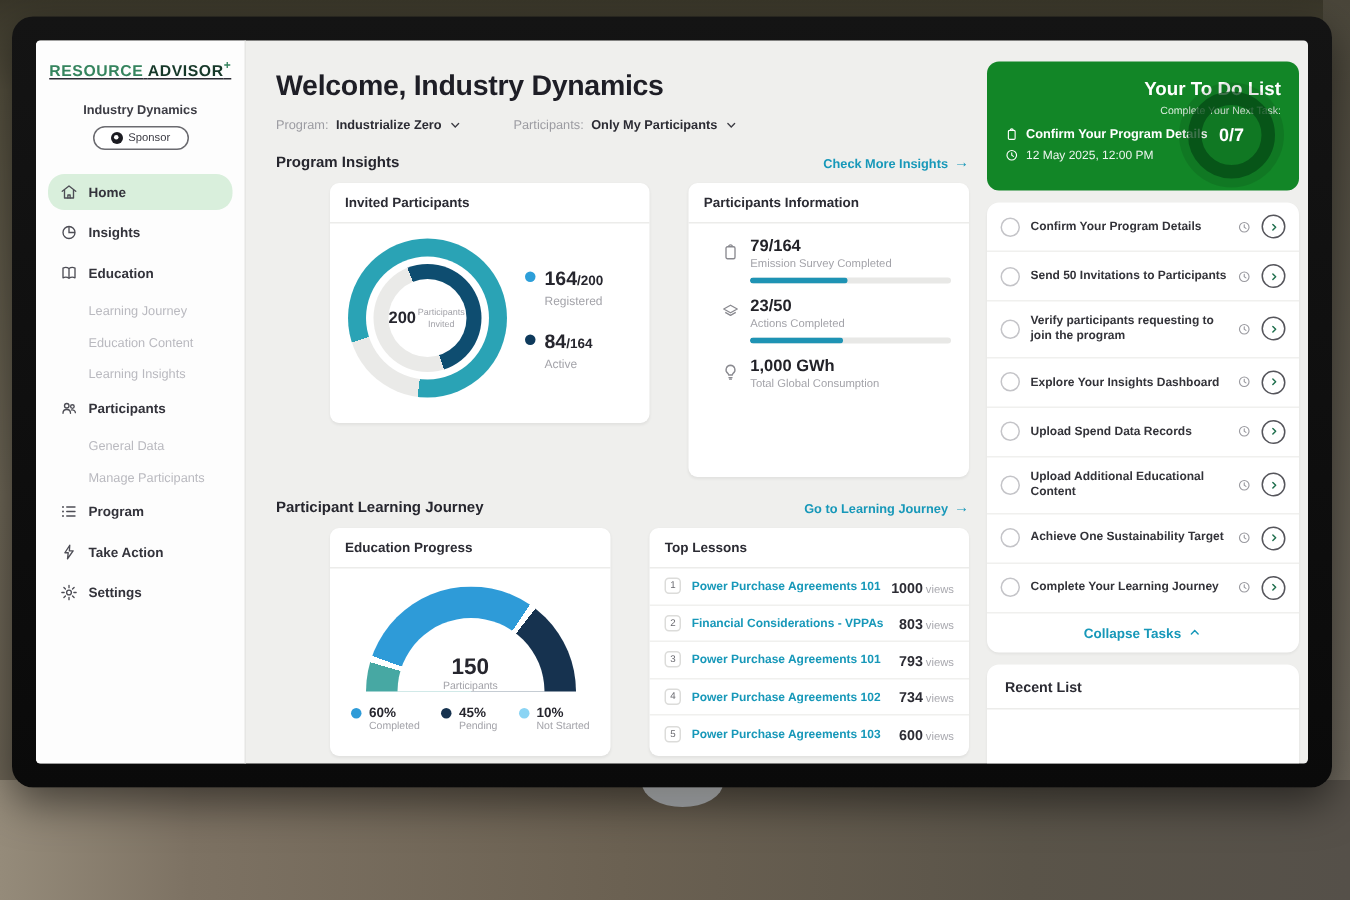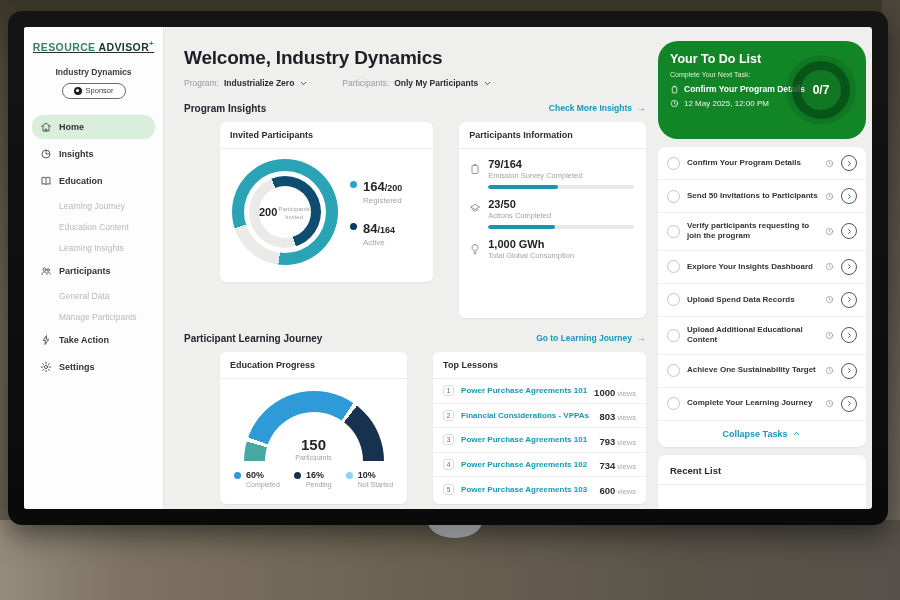--- a/index.html
+++ b/index.html
@@ -44,21 +44,21 @@
 
   
   .main { flex:1; padding:20px 10px 0 20px; min-width:0; }
   .welcome { font-size:19px; font-weight:bold; color:#1e1e26; letter-spacing:-.2px; }
   .filters { display:flex; gap:34px; margin-top:9px; font-size:8.5px; align-items:center; }
   .filter { display:flex; gap:5px; align-items:center; cursor:pointer; }
   .f-label { color:#9b9ba1; }
   .f-value { font-weight:bold; color:#2b2b33; }
   .chev { width:9px; height:9px; color:#3c3c44; display:inline-flex; }
   .chev svg { width:9px; height:9px; }
-  .sec-head { display:flex; justify-content:space-between; align-items:flex-start; margin-top:15px; }
+  .sec-head { display:flex; justify-content:space-between; align-items:flex-end; margin-top:15px; }
   .sec-title { font-size:10px; font-weight:bold; color:#26262e; }
   .sec-link { font-size:8.5px; font-weight:bold; color:#1798b9; display:flex; align-items:center; gap:4px; cursor:pointer; }
   .cards-row { display:flex; gap:26px; margin-top:8px;padding-left:36px; }
   .card { background:#fff; border-radius:6px; box-shadow:0 1px 2px rgba(0,0,0,.06); }
   .card-title { font-size:9px; font-weight:bold; color:#2b2b33; padding:8px 10px; border-bottom:1px solid #ececea; }
 
   
   .card-invited { width:250px; height:160px; }
   .invited-body { display:flex; align-items:center; padding:10px 8px 0 12px; gap:12px; }
   .donut { position:relative; width:106px; height:106px; }
@@ -71,21 +71,21 @@
   .d-lab { font-size:6px; color:#a3a3a9; text-align:center; line-height:1.35; width:44px; margin-top:2px; }
   .legend-col { display:flex; flex-direction:column; gap:14px; }
   .leg-item { display:flex; gap:6px; }
   .leg-dot { width:7px; height:7px; border-radius:50%; margin-top:4px; }
   .leg-main { font-size:13px; font-weight:bold; color:#26262e; }
   .leg-sub { font-size:9px; font-weight:bold; color:#26262e; }
   .leg-cap { font-size:8px; color:#a3a3a9; margin-top:1px; }
 
   
   .card-pinfo { width:219px; height:196px; }
-  .pi-body { padding:9px 12px 0 10px; }
+  .pi-body { padding:9px 12px 0 10px;margin-left:12px; }
   .pi-row { display:flex; gap:7px; margin-bottom:9px; }
   .pi-ic { width:12px; height:12px; color:#8a8a90; margin-top:3px; }
   .pi-ic svg { width:12px; height:12px; }
   .pi-col { flex:1; }
   .pi-val { font-size:11px; font-weight:bold; color:#222228; }
   .pi-lab { font-size:7.5px; color:#a3a3a9; margin-top:1px; }
   .pi-bar { height:4px; background:#e8e8e6; border-radius:2px; margin-top:5px; overflow:hidden; }
   .pi-fill { height:100%; border-radius:2px; background:#1E93B4; }
 
   
@@ -107,21 +107,21 @@
   .lesson-row { display:flex; align-items:center; gap:7px; padding:5px 10px; border-bottom:1px solid #f0f0ee; height:24.5px; }
   .lesson-row:last-child { border-bottom:none; }
   .rank { width:11px; height:11px; border:1px solid #dcdcda; border-radius:3px; font-size:6.5px; color:#6a6a70;
     display:flex; align-items:center; justify-content:center; }
   .l-title { flex:1; font-size:8px; font-weight:bold; color:#1798b9; cursor:pointer; white-space:nowrap; overflow:hidden; }
   .l-views { font-size:9.5px; font-weight:bold; color:#2b2b33; }
   .l-sfx { font-size:7.5px; color:#a8a8ae; margin-left:2px; }
 
   
   .rightcol { width:216px; min-width:216px; padding:14px 6px 0 2px; height:100%; overflow:hidden; }
-  .todo-card { border-radius:20px; padding:11px 12px; color:#fff; position:relative; height:98px; }
+  .todo-card { border-radius:8px; padding:11px 12px; color:#fff; position:relative; height:86px;text-align:right; }
   .todo-title { font-size:12.5px; font-weight:bold; }
   .todo-sub { font-size:7px; color:rgba(255,255,255,.85); margin-top:5px; }
   .todo-line { display:flex; align-items:center; gap:5px; margin-top:6px; font-size:8.5px; font-weight:bold; }
   .todo-line.small { font-size:8px; font-weight:normal; color:rgba(255,255,255,.92); margin-top:5px; }
   .todo-ic { width:9px; height:9px; display:inline-flex; color:#fff; }
   .todo-ic svg { width:9px; height:9px; }
   .ring-badge { position:absolute; right:10px; top:14px; width:70px; height:70px; border-radius:50%;
     background:rgba(0,0,0,.10); display:flex; align-items:center; justify-content:center; }
   .ring-inner { width:58px; height:58px; border-radius:50%; border:9px solid rgba(4,74,22,.75);
     display:flex; align-items:center; justify-content:center; font-size:12px; font-weight:bold; color:#fff; }
@@ -201,20 +201,29 @@
                 <path d="M4 19 C4 15.5 6.5 14 9 14 C11.5 14 14 15.5 14 19"></path>
                 <path d="M15.5 14.6 C18 14.2 20.5 15.6 20.5 18.2"></path>
               </svg>
             </span>
           <span>Participants</span>
         </div>
         <div class="nav-sub">General Data</div>
         <div class="nav-sub">Manage Participants</div>
         <div class="nav-item">
           <span class="nav-ic">
+              <svg viewBox="0 0 24 24" fill="none" stroke="currentColor" stroke-width="1.8" stroke-linecap="round">
+                <path d="M9 6 H20 M9 12 H20 M9 18 H20"></path>
+                <path d="M4 6 h.01 M4 12 h.01 M4 18 h.01" stroke-width="2.6"></path>
+              </svg>
+            </span>
+          <span>Program</span>
+        </div>
+        <div class="nav-item">
+          <span class="nav-ic">
               <svg viewBox="0 0 24 24" fill="none" stroke="currentColor" stroke-width="1.8" stroke-linejoin="round">
                 <path d="M13 3 L6.5 13 H11 L10 21 L17.5 10.5 H12.5 Z"></path>
               </svg>
             </span>
           <span>Take Action</span>
         </div>
         <div class="nav-item">
           <span class="nav-ic">
               <svg viewBox="0 0 24 24" fill="none" stroke="currentColor" stroke-width="1.8" stroke-linecap="round">
                 <circle cx="12" cy="12" r="3.2"></circle>
@@ -358,21 +367,21 @@
             <div class="el-item">
               <span class="el-dot" style="background: rgb(46, 155, 216);"></span>
               <span>
                 <div class="el-pct">60%</div>
                 <div class="el-lab">Completed</div>
               </span>
             </div>
             <div class="el-item">
               <span class="el-dot" style="background: rgb(22, 50, 79);"></span>
               <span>
-                <div class="el-pct">16%</div>
+                <div class="el-pct">45%</div>
                 <div class="el-lab">Pending</div>
               </span>
             </div>
             <div class="el-item">
               <span class="el-dot" style="background: rgb(138, 212, 244);"></span>
               <span>
                 <div class="el-pct">10%</div>
                 <div class="el-lab">Not Started</div>
               </span>
             </div>

